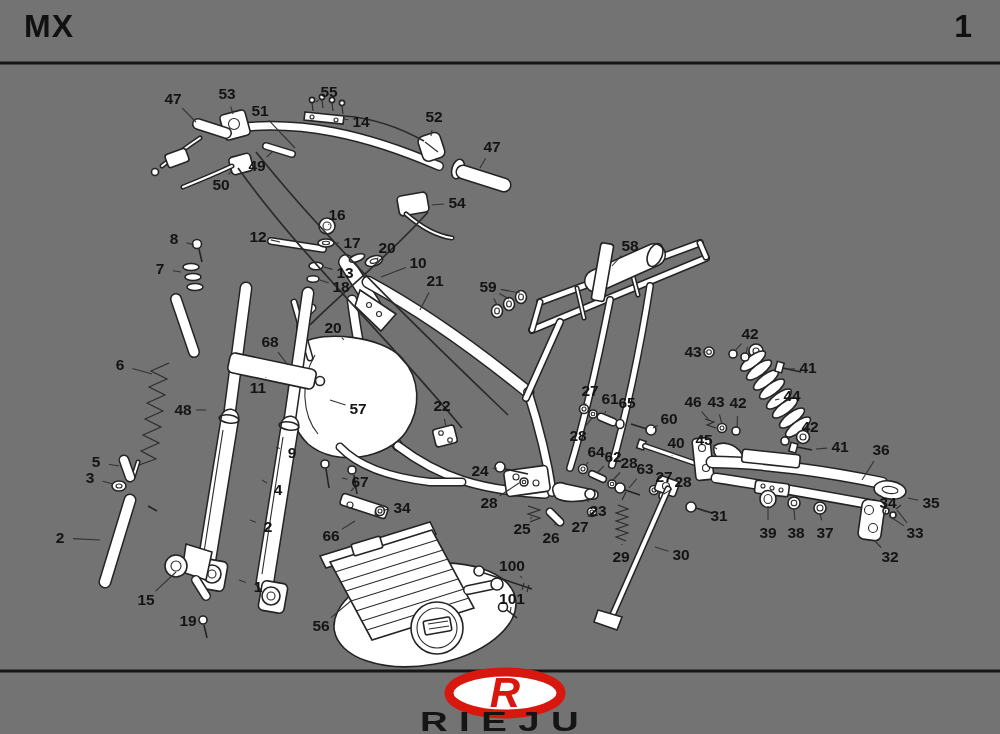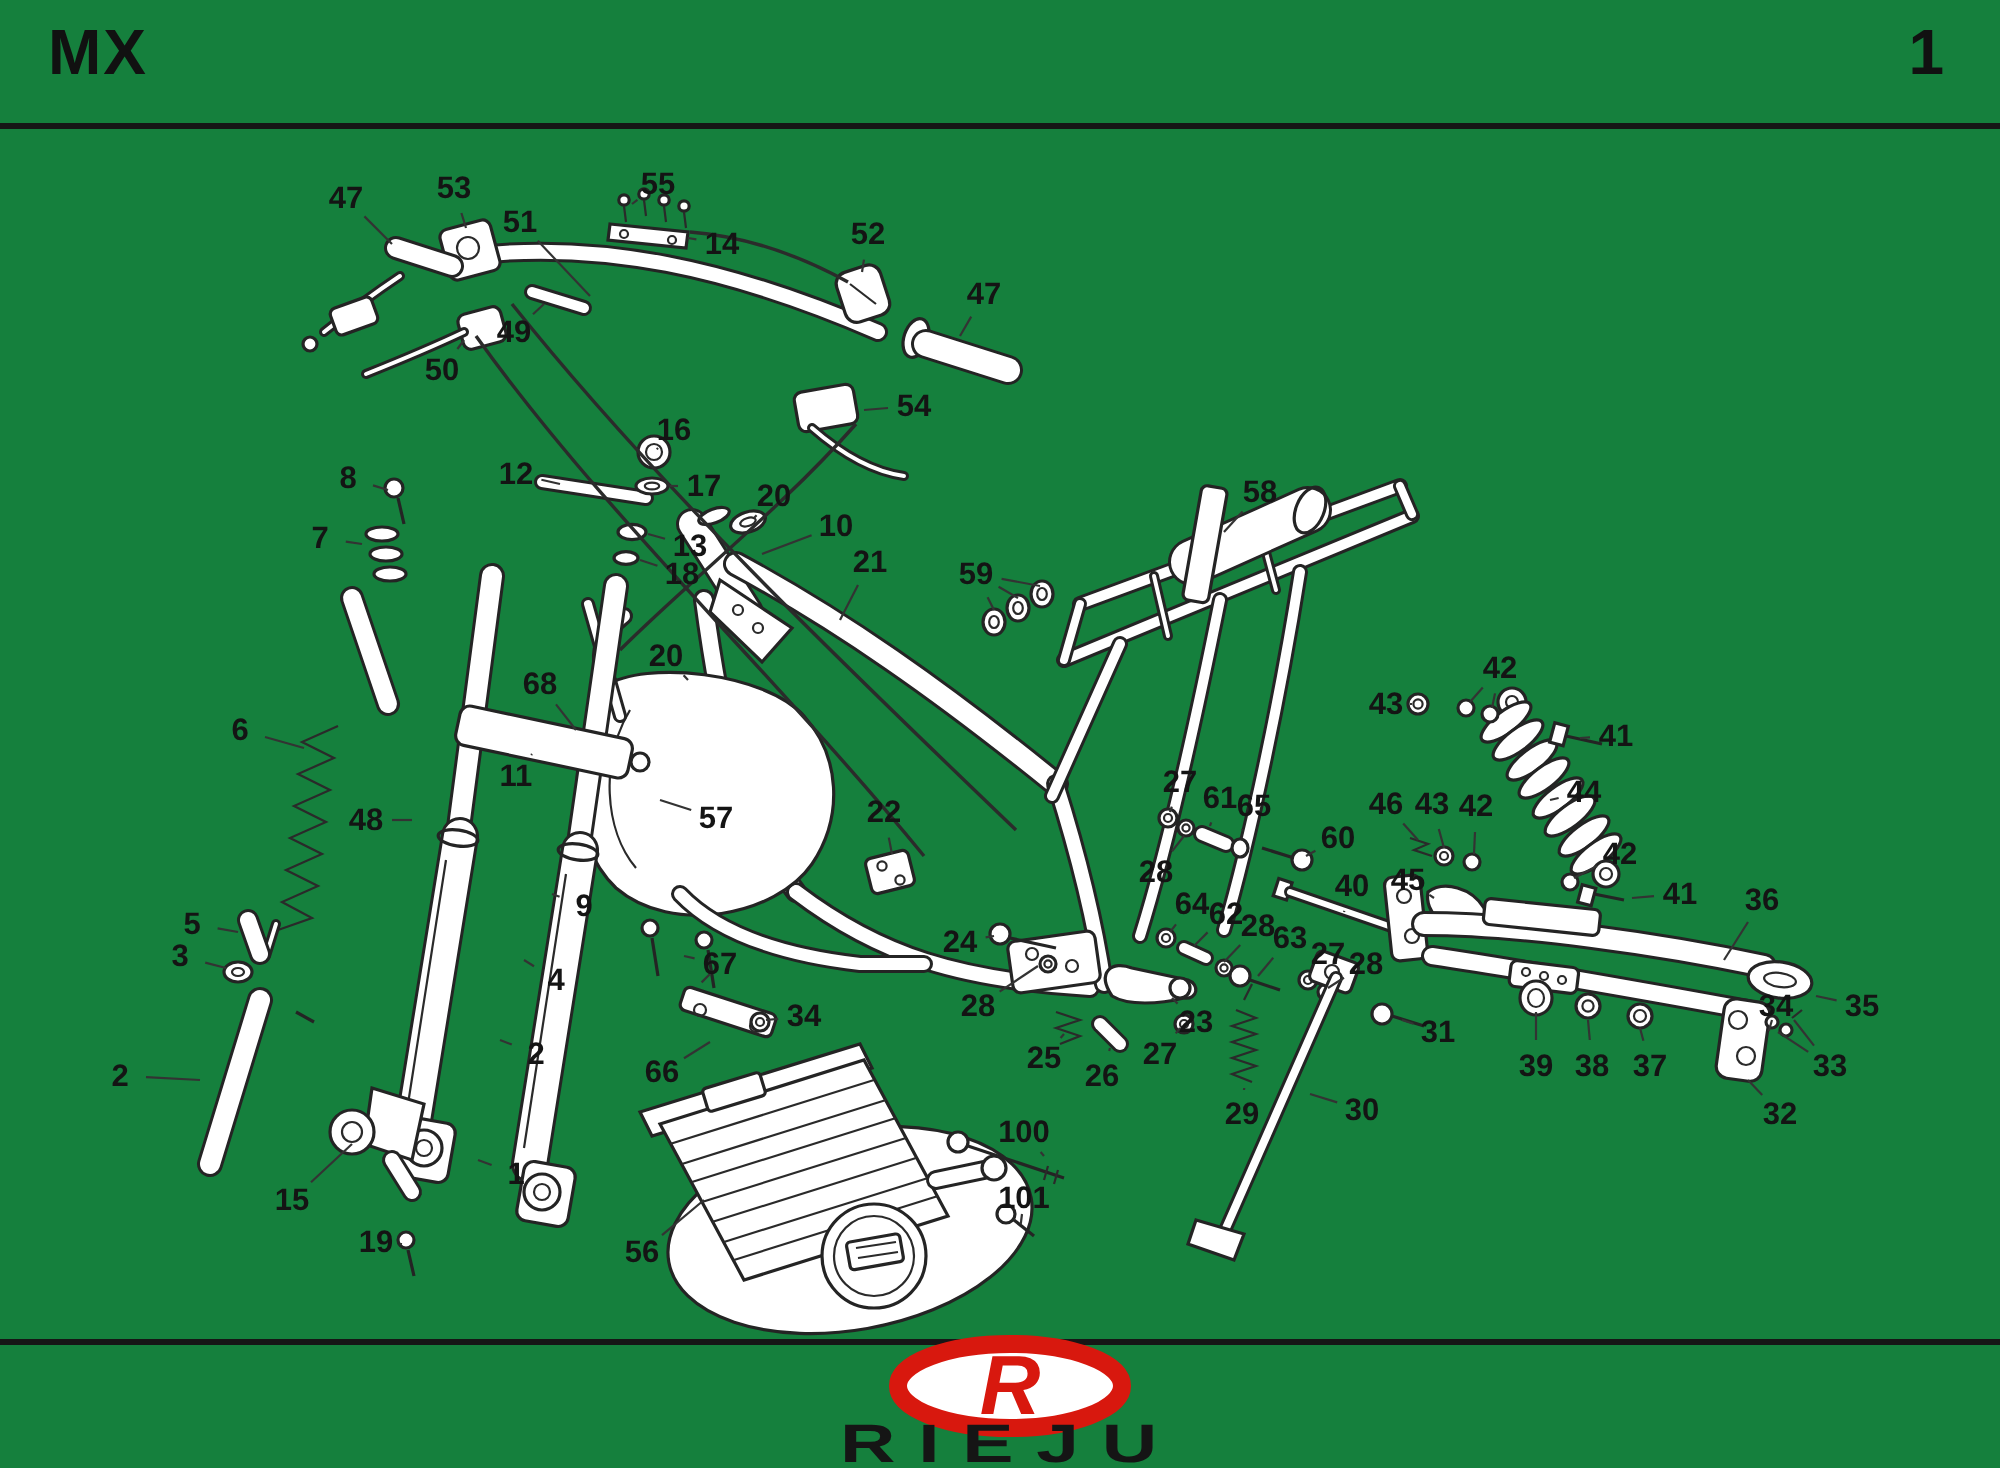--- a/index.html
+++ b/index.html
@@ -1,16 +1,16 @@
 <!DOCTYPE html>
 <html><head>
 <meta charset="utf-8">
 <style>
   html,body{margin:0;padding:0;background:#e8e8e8;}
-  .page{position:relative;width:1000px;height:734px;background:#15803d;overflow:hidden;
+  .page{position:relative;width:1000px;height:734px;background:#737373;overflow:hidden;
         font-family:"Liberation Sans",sans-serif;}
   .hdr-title{position:absolute;left:24px;top:8px;font-size:32px;font-weight:bold;color:#111;letter-spacing:1px;}
   .hdr-page{position:absolute;right:28px;top:8px;font-size:32px;font-weight:bold;color:#111;}
   svg{position:absolute;left:0;top:0;}
   .wfill{fill:#fff;stroke:#242424;stroke-width:1.6;}
   .ln{fill:none;stroke:#242424;stroke-width:1.6;}
   .thin{fill:none;stroke:#2a2a2a;stroke-width:1.1;}
   .tube{fill:none;stroke:#242424;stroke-linecap:round;}
   .tube-core{fill:none;stroke:#fff;stroke-linecap:round;}
   .cable{fill:none;stroke:#2b2b2b;stroke-width:1.7;}

